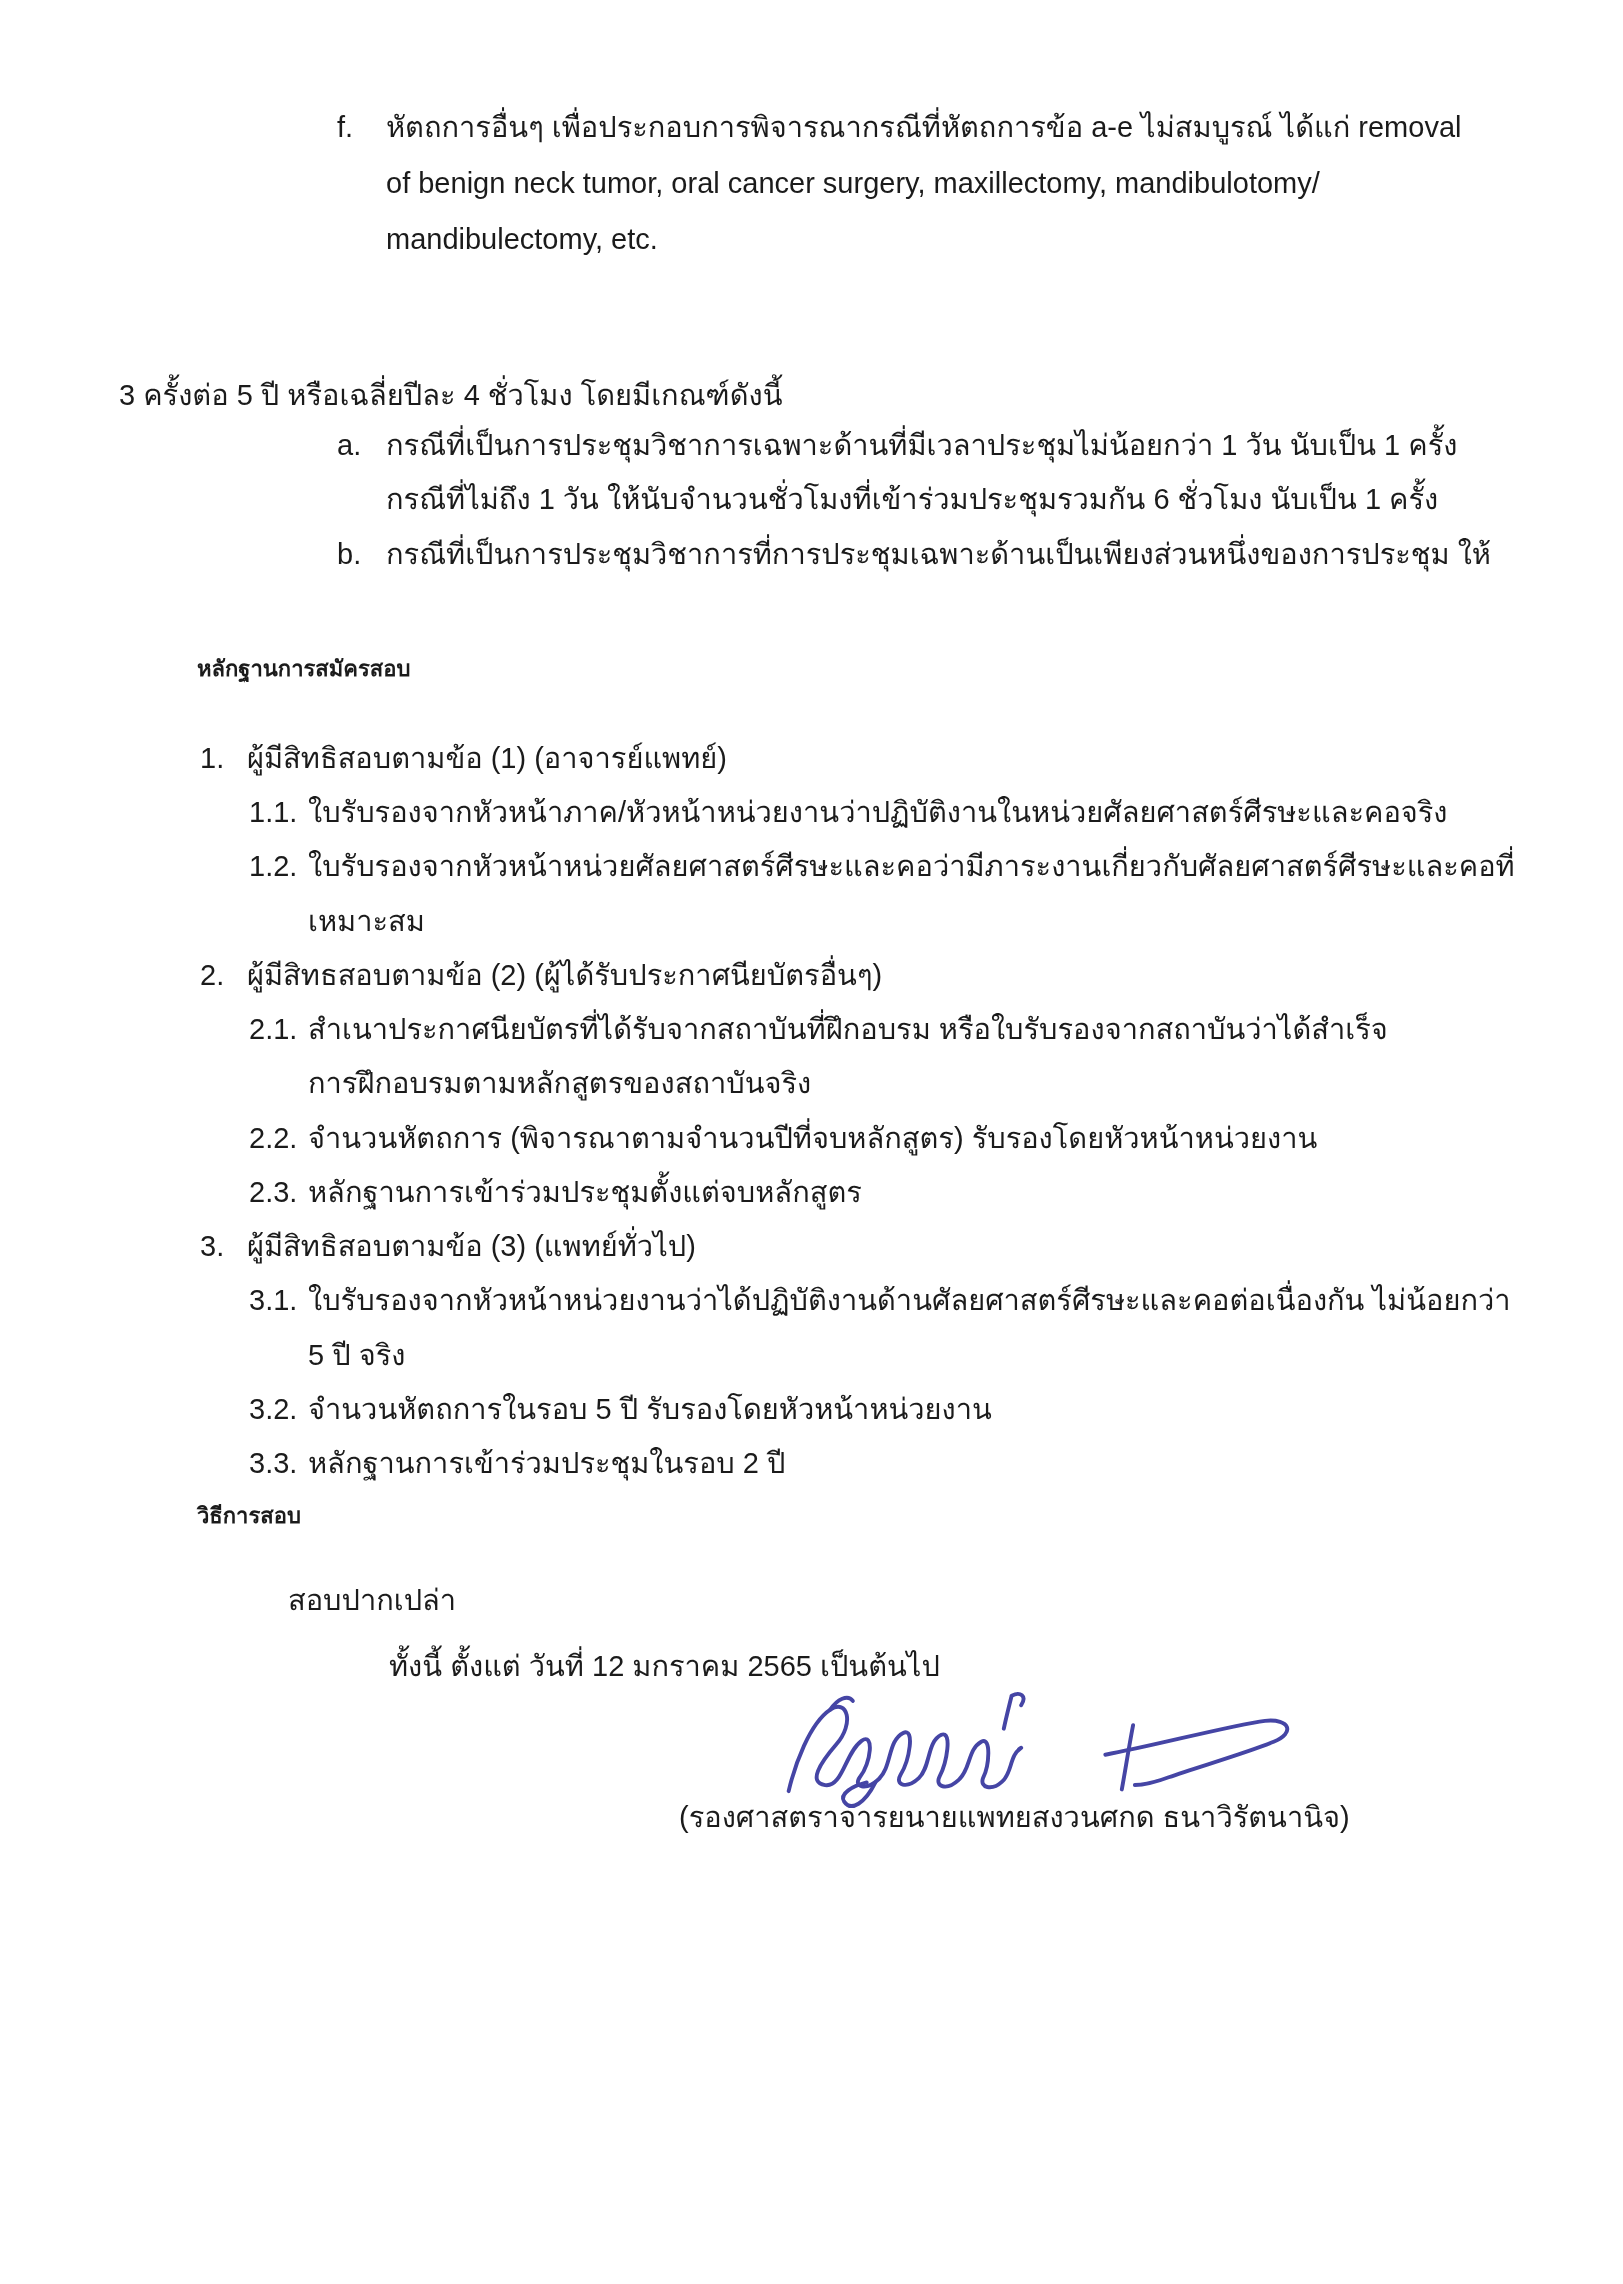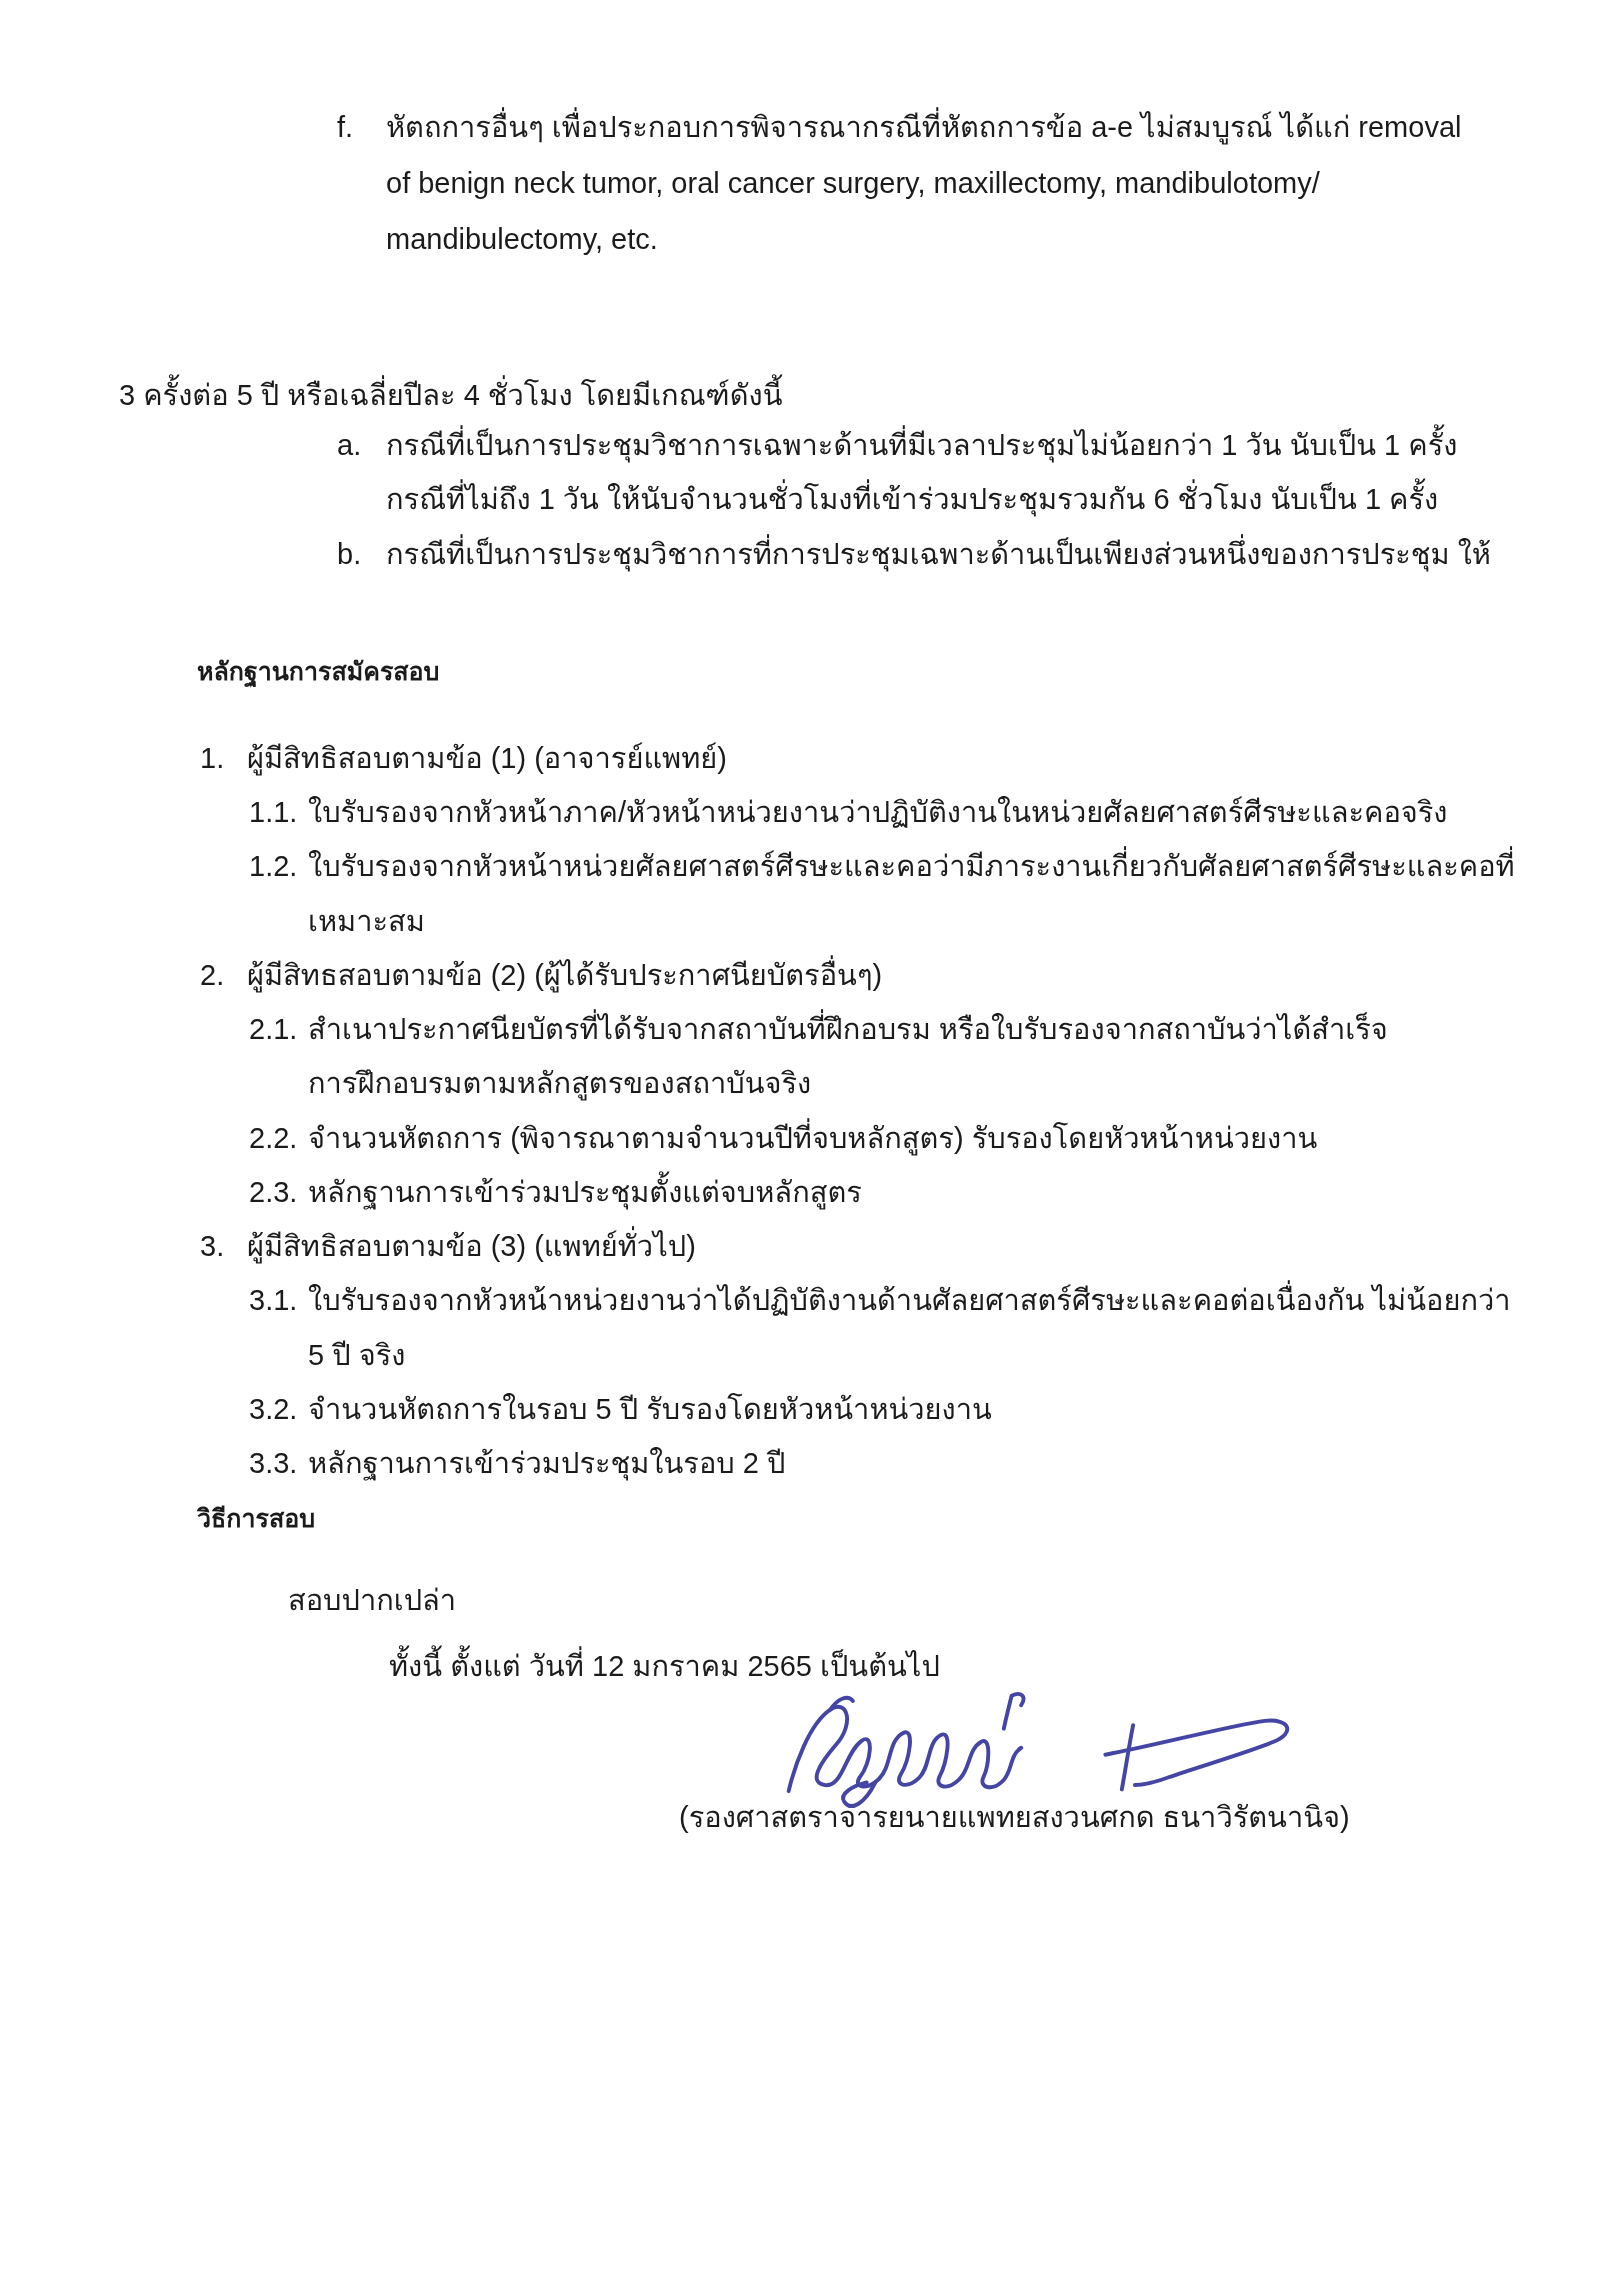--- a/index.html
+++ b/index.html
@@ -12,21 +12,21 @@
     color:#1b1b1b;
     overflow:hidden;
   }
   .ln {
     position:absolute;
     white-space:nowrap;
     font-size:29px;
     line-height:1.3;
     color:#1b1b1b;
   }
-  .bold { font-weight:700; font-size:25px; }
+  .bold { font-weight:700; font-size:22px; }
   .sig-svg { position:absolute; left:747px; top:1680px; width:590px; height:139px; }
 </style>
 </head>
 <body>
 
 <div class="page">
 
   <div class="ln" style="top:109px;left:337px">f.</div>
   <div class="ln" style="top:109px;left:386px">หัตถการอื่นๆ เพื่อประกอบการพิจารณากรณีที่หัตถการข้อ a-e ไม่สมบูรณ์ ได้แก่ removal</div>
   <div class="ln" style="top:165px;left:386px">of benign neck tumor, oral cancer surgery, maxillectomy, mandibulotomy/</div>

